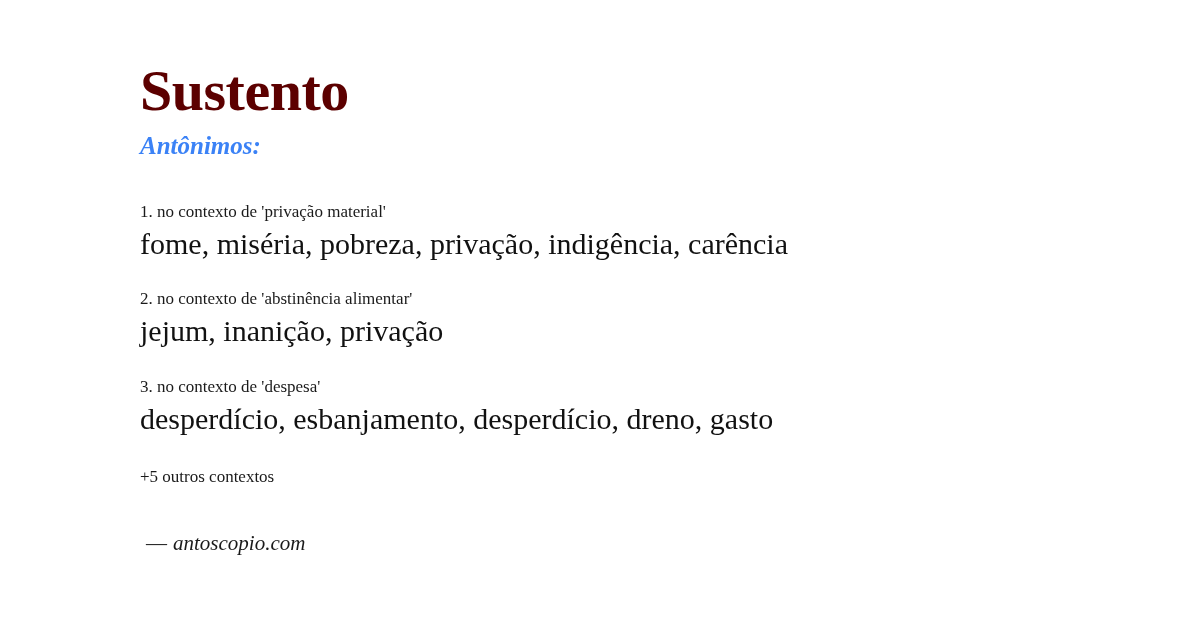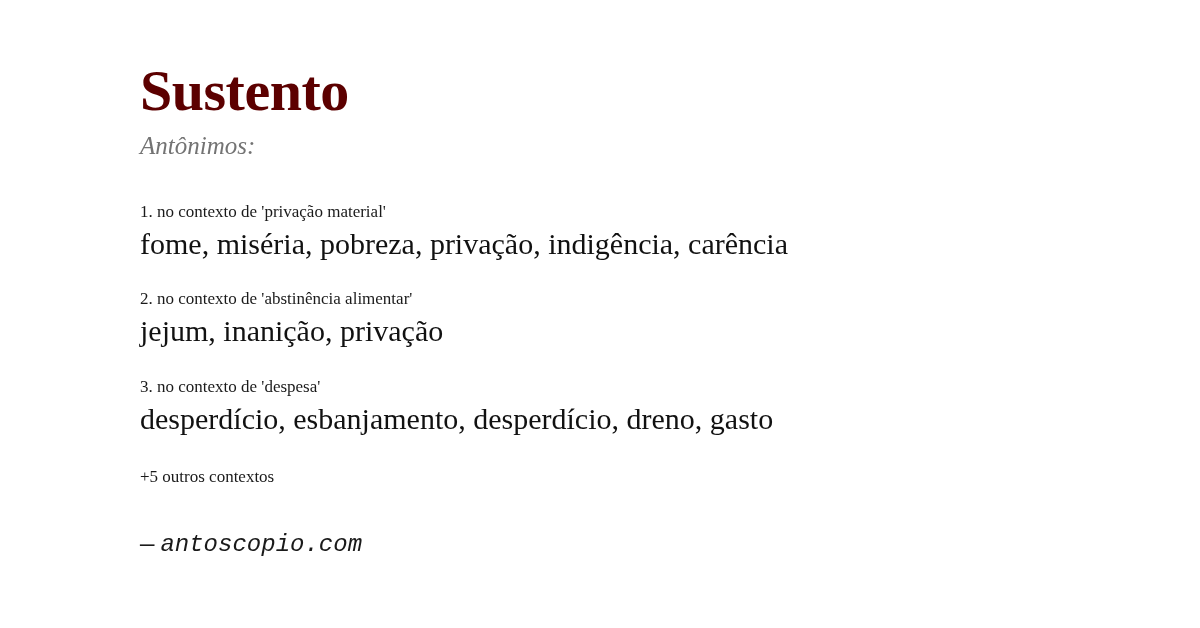--- a/index.html
+++ b/index.html
@@ -25,23 +25,23 @@
     font-size: 58px;
     font-weight: bold;
     color: #5c0000;
     line-height: 1.15;
     letter-spacing: -0.5px;
     margin: 0;
   }
   .subtitle {
     font-family: "Liberation Serif", serif;
     font-size: 25px;
-    font-weight: normal;
+    font-weight: bold;
     font-style: italic;
-    color: #737373;
+    color: #3b82f6;
     margin: 6px 0 0 0;
     line-height: 1.2;
   }
   .senses {
     margin-top: 40px;
   }
   .sense {
     margin-bottom: 26px;
   }
   .sense-context {
@@ -58,25 +58,25 @@
     line-height: 1.25;
     margin: 0;
   }
   .more-contexts {
     font-family: "Liberation Serif", serif;
     font-size: 17px;
     color: #1a1a1a;
     margin: 30px 0 16px 0;
   }
   .source {
-    font-family: Liberation Mono, monospace;
+    font-family: Liberation Serif, serif;
     font-style: italic;
-    font-size: 24px;
+    font-size: 21px;
     color: #1a1a1a;
-    margin: 44px 0 0 0;
+    margin: 44px 0 0 6px;
   }
   .source .dash {
     font-style: normal;
     margin-right: 6px;
   }
 </style>
 </head>
 <body>
 
 <div class="page">

